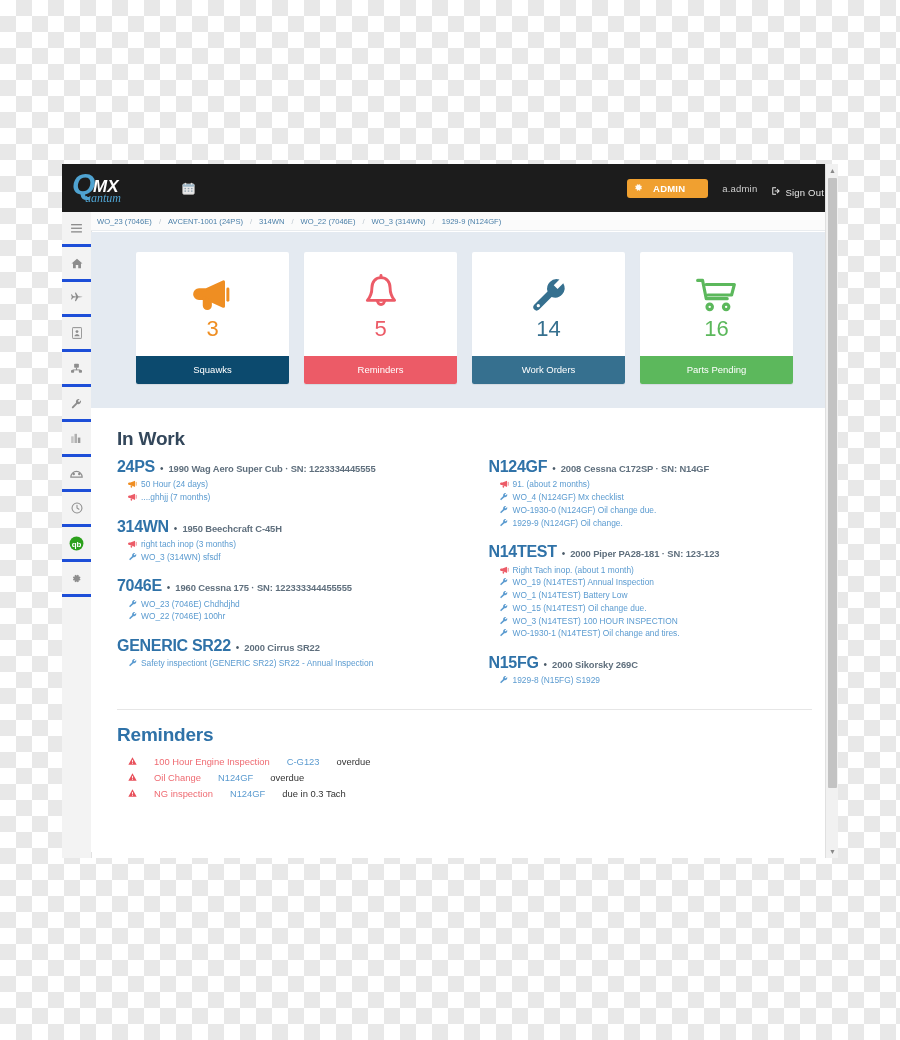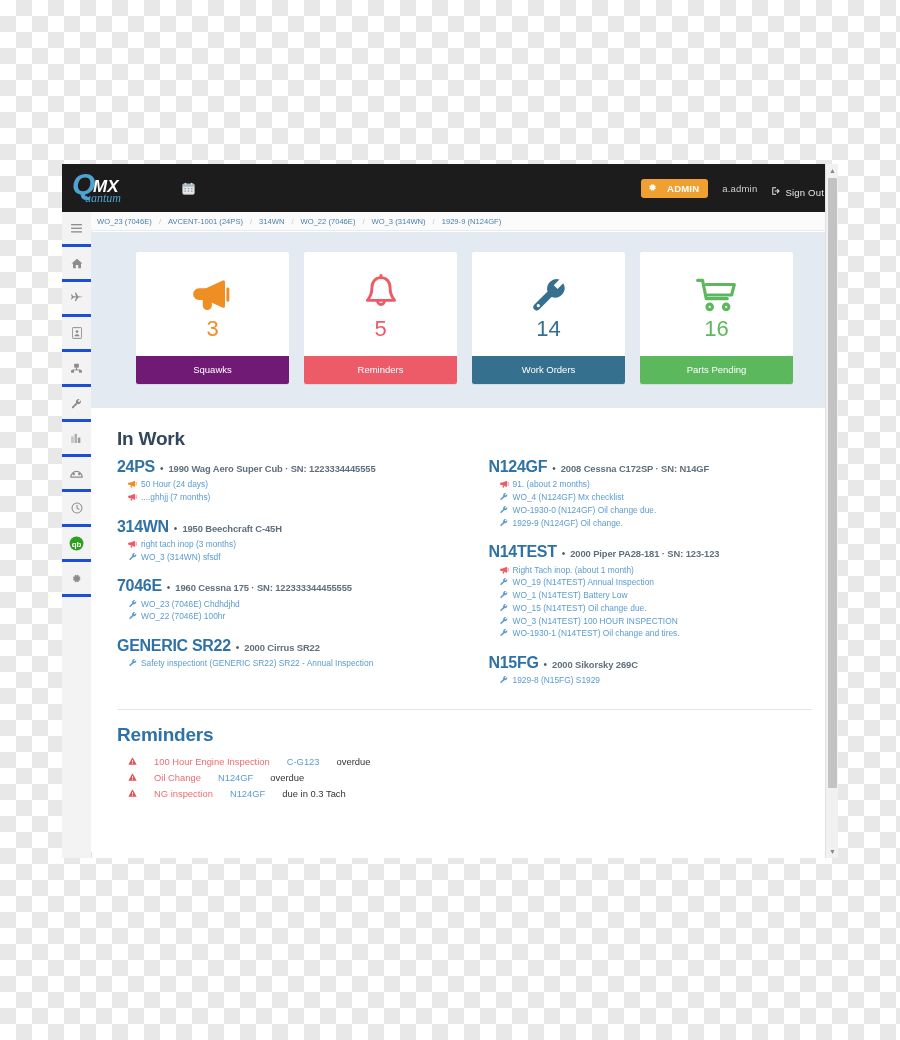--- a/index.html
+++ b/index.html
@@ -51,21 +51,21 @@
     margin-left:auto;
     display:flex;align-items:center;
     padding-right:14px;
     gap:14px;
   }
   .admin-badge{
     background:#f0a030;
     color:#ffffff;
     font-size:9.5px;
     font-weight:bold;
-    padding:4px 9px 4px 7px;
+    padding:4px 23px 4px 7px;
     border-radius:3px;
     display:flex;align-items:center;gap:10px;
     letter-spacing:.2px;
     cursor:pointer;
   }
   .admin-user{
     color:#cfcfcf;font-size:9.5px;letter-spacing:.2px;
   }
   .signout{
     color:#e6e6e6;font-size:9.5px;
@@ -403,21 +403,21 @@
 
       <div class="stat-card">
         <div class="stat-icon">
           <svg width="42" height="38" viewBox="0 0 48 42" fill="none" stroke="#ef8e22" stroke-width="3.4" stroke-linejoin="round" stroke-linecap="round">
             <path d="M8 15h8l20-9v28l-20-9H8a4 4 0 0 1 0-10z" fill="#ef8e22"></path>
             <path d="M14 24v9a3.5 3.5 0 0 0 7 0v-7" fill="#ef8e22"></path>
             <path d="M41 14v13"></path>
           </svg>
         </div>
         <div class="stat-num" style="color:#ef8e22">3</div>
-        <div class="stat-label" style="background:#701a75">Squawks</div>
+        <div class="stat-label" style="background:#0c4a6e">Squawks</div>
       </div>
 
       <div class="stat-card">
         <div class="stat-icon">
           <svg width="40" height="40" viewBox="0 0 44 44" fill="none" stroke="#ec5b67" stroke-width="3.2" stroke-linejoin="round" stroke-linecap="round">
             <path d="M22 4c-6 0-10 4.5-10 11 0 8-2.5 11-5 14h30c-2.5-3-5-6-5-14 0-6.5-4-11-10-11z"></path>
             <path d="M18 29c0 2.6 1.8 4.6 4 4.6s4-2 4-4.6"></path>
             <path d="M22 1.6v2.6"></path>
           </svg>
         </div>

